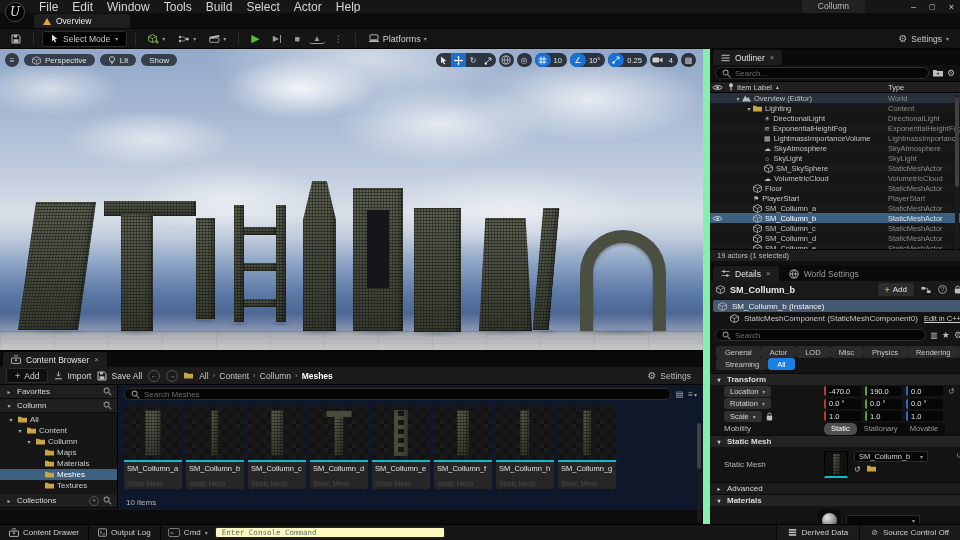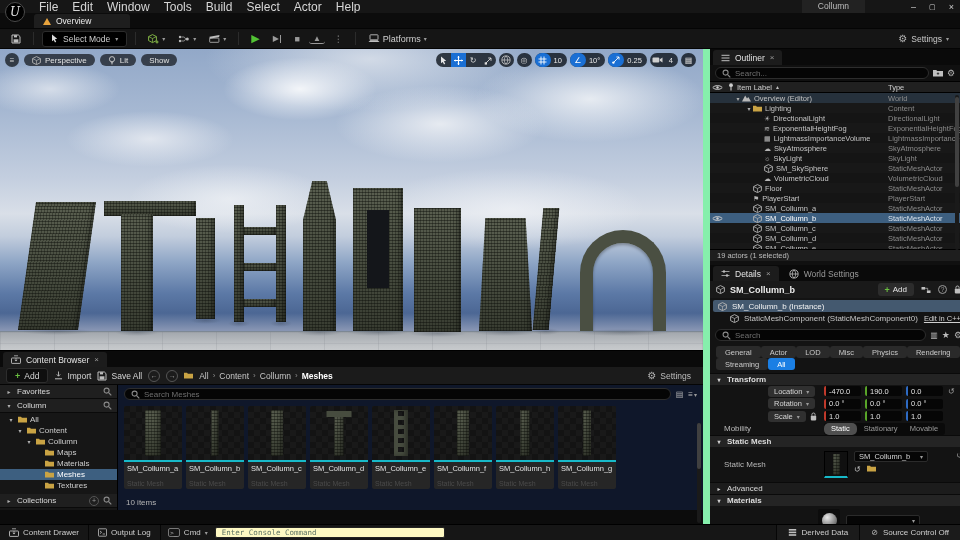--- a/index.html
+++ b/index.html
@@ -111,21 +111,21 @@
   .inst-row{margin:2px 3px 0;height:12px;background:#44596f;border-radius:2px;display:flex;align-items:center;gap:5px;padding:0 5px;font-size:8px;color:#f2f2f2;}
   .comp-row{height:12px;display:flex;align-items:center;gap:5px;padding:0 6px 0 20px;font-size:8px;color:#c6c6c6;}
   .editcpp{margin-left:auto;font-size:7.5px;color:#cfcfcf;text-decoration:underline;}
   .chiprows{display:flex;flex-wrap:wrap;gap:0;padding:3px 6px;}
   .chip{background:#2a2a2a;border-radius:3px;padding:1.5px 9px;font-size:7.5px;color:#c9c9c9;}
   .chip.active{background:#1b7fe4;color:#fff;}
   .sec-hdr{height:12px;background:#242424;border-top:1px solid #0a0a0a;display:flex;align-items:center;gap:4px;padding:0 5px;font-size:8px;font-weight:bold;color:#dcdcdc;}
   .sec-hdr .ol-exp{color:#cfcfcf;}
   .prop-row{display:flex;align-items:center;min-height:12.5px;padding:0 4px 0 14px;}
   .prop-label{width:100px;flex:none;font-size:8px;color:#b9b9b9;display:flex;align-items:center;gap:4px;}
-  .prop-pill{background:#303030;border-radius:3px;padding:1px 6px;display:flex;gap:4px;align-items:center;font-size:7.5px;color:#d6d6d6;margin-left:44px;}
+  .prop-pill{background:#303030;border-radius:3px;padding:1px 6px;display:flex;gap:4px;align-items:center;font-size:7.5px;color:#d6d6d6;}
   .numf{width:37px;height:10px;background:#060606;border-radius:2px;font-size:7.5px;color:#e0e0e0;display:flex;align-items:center;padding-left:3px;margin-right:4px;border-left:2px solid #888;}
   .resetb{margin-left:1px;color:#9a9a9a;font-size:8px;}
   .seg{display:flex;background:#0a0a0a;border-radius:3px;overflow:hidden;}
   .seg span{padding:1.5px 7px;font-size:7.5px;color:#9a9a9a;max-width:46px;overflow:hidden;white-space:nowrap;}
   .seg span.active{background:#4f4f4f;color:#fff;border-radius:5px;}
   .sm-row{display:flex;padding:4px 4px 4px 14px;gap:6px;align-items:flex-start;}
   .sm-thumb{width:24px;height:27px;background:#101010;border:1px solid #000;border-bottom:2px solid #17b9c9;position:relative;flex:none;}
   .sm-mini{position:absolute;left:8px;top:2px;width:7px;height:21px;}
   .selectbox{width:74px;height:11px;background:#060606;border:1px solid #2b2b2b;border-radius:2px;display:flex;align-items:center;padding:0 4px;font-size:7.5px;color:#d6d6d6;gap:3px;}
   .selectbox .chev{margin-left:auto;}

